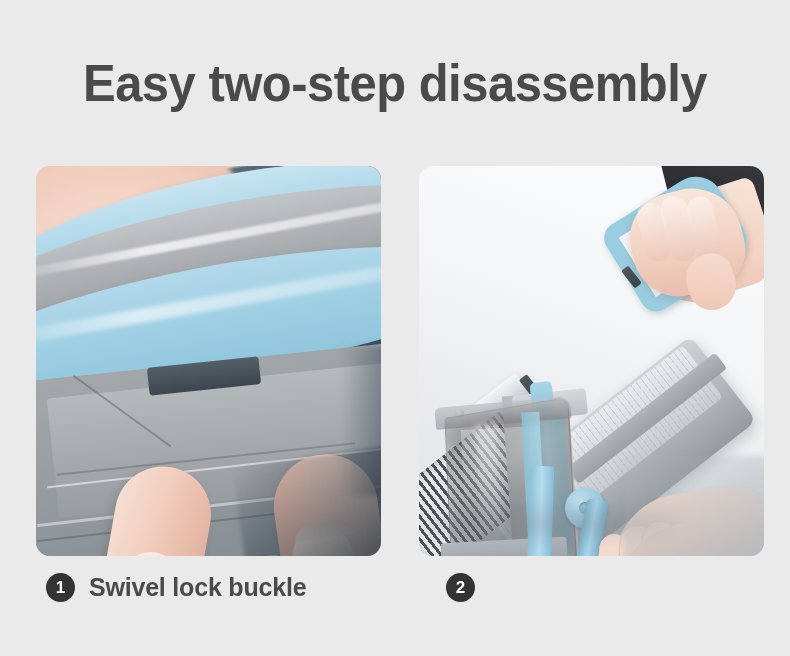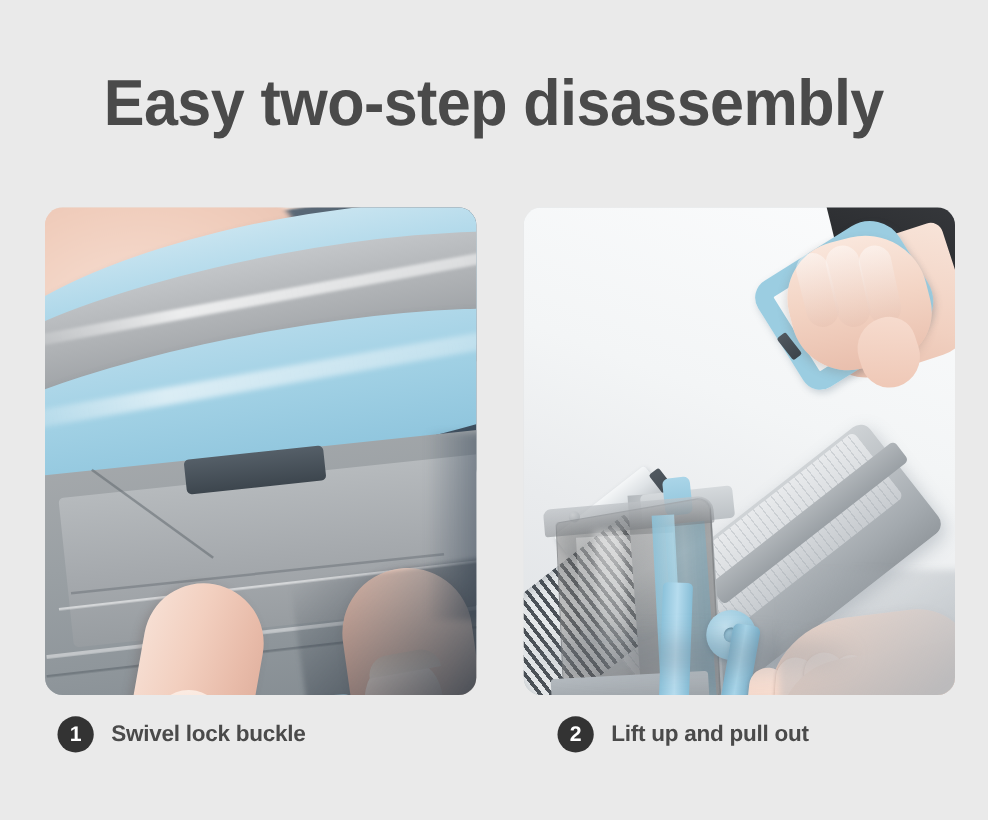--- a/index.html
+++ b/index.html
@@ -566,21 +566,21 @@
     color: #ffffff;
     font-size: 17px;
     font-weight: bold;
     display: flex;
     align-items: center;
     justify-content: center;
     flex: 0 0 auto;
     line-height: 1;
   }
   .caption-text {
-    font-size: 18px;
+    font-size: 25px;
     font-weight: bold;
     color: #4a4a4a;
     white-space: nowrap;
     letter-spacing: -0.2px;
   }
 </style>
 </head>
 <body>
 
 <div class="page">
@@ -678,16 +678,15 @@
     </div>
   </div>
 
   <div class="caption caption-left">
     <div class="badge">1</div>
     <div class="caption-text">Swivel lock buckle</div>
   </div>
 
   <div class="caption caption-right">
     <div class="badge">2</div>
-    <div class="caption-text">Lift up and pull out</div>
   </div>
 
 </div>
 
 </body></html>

